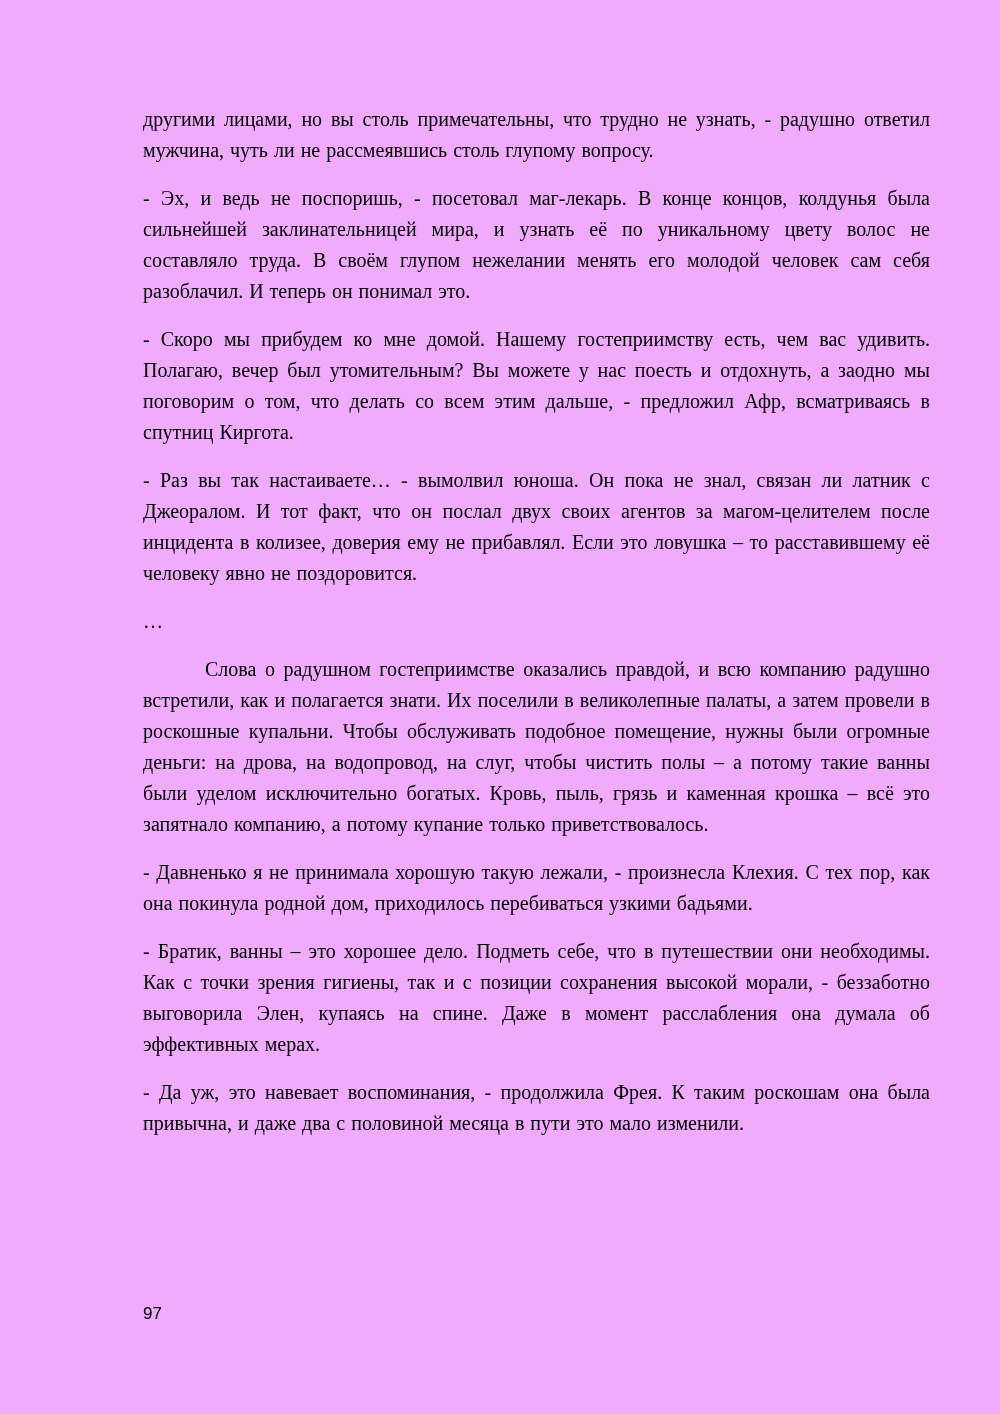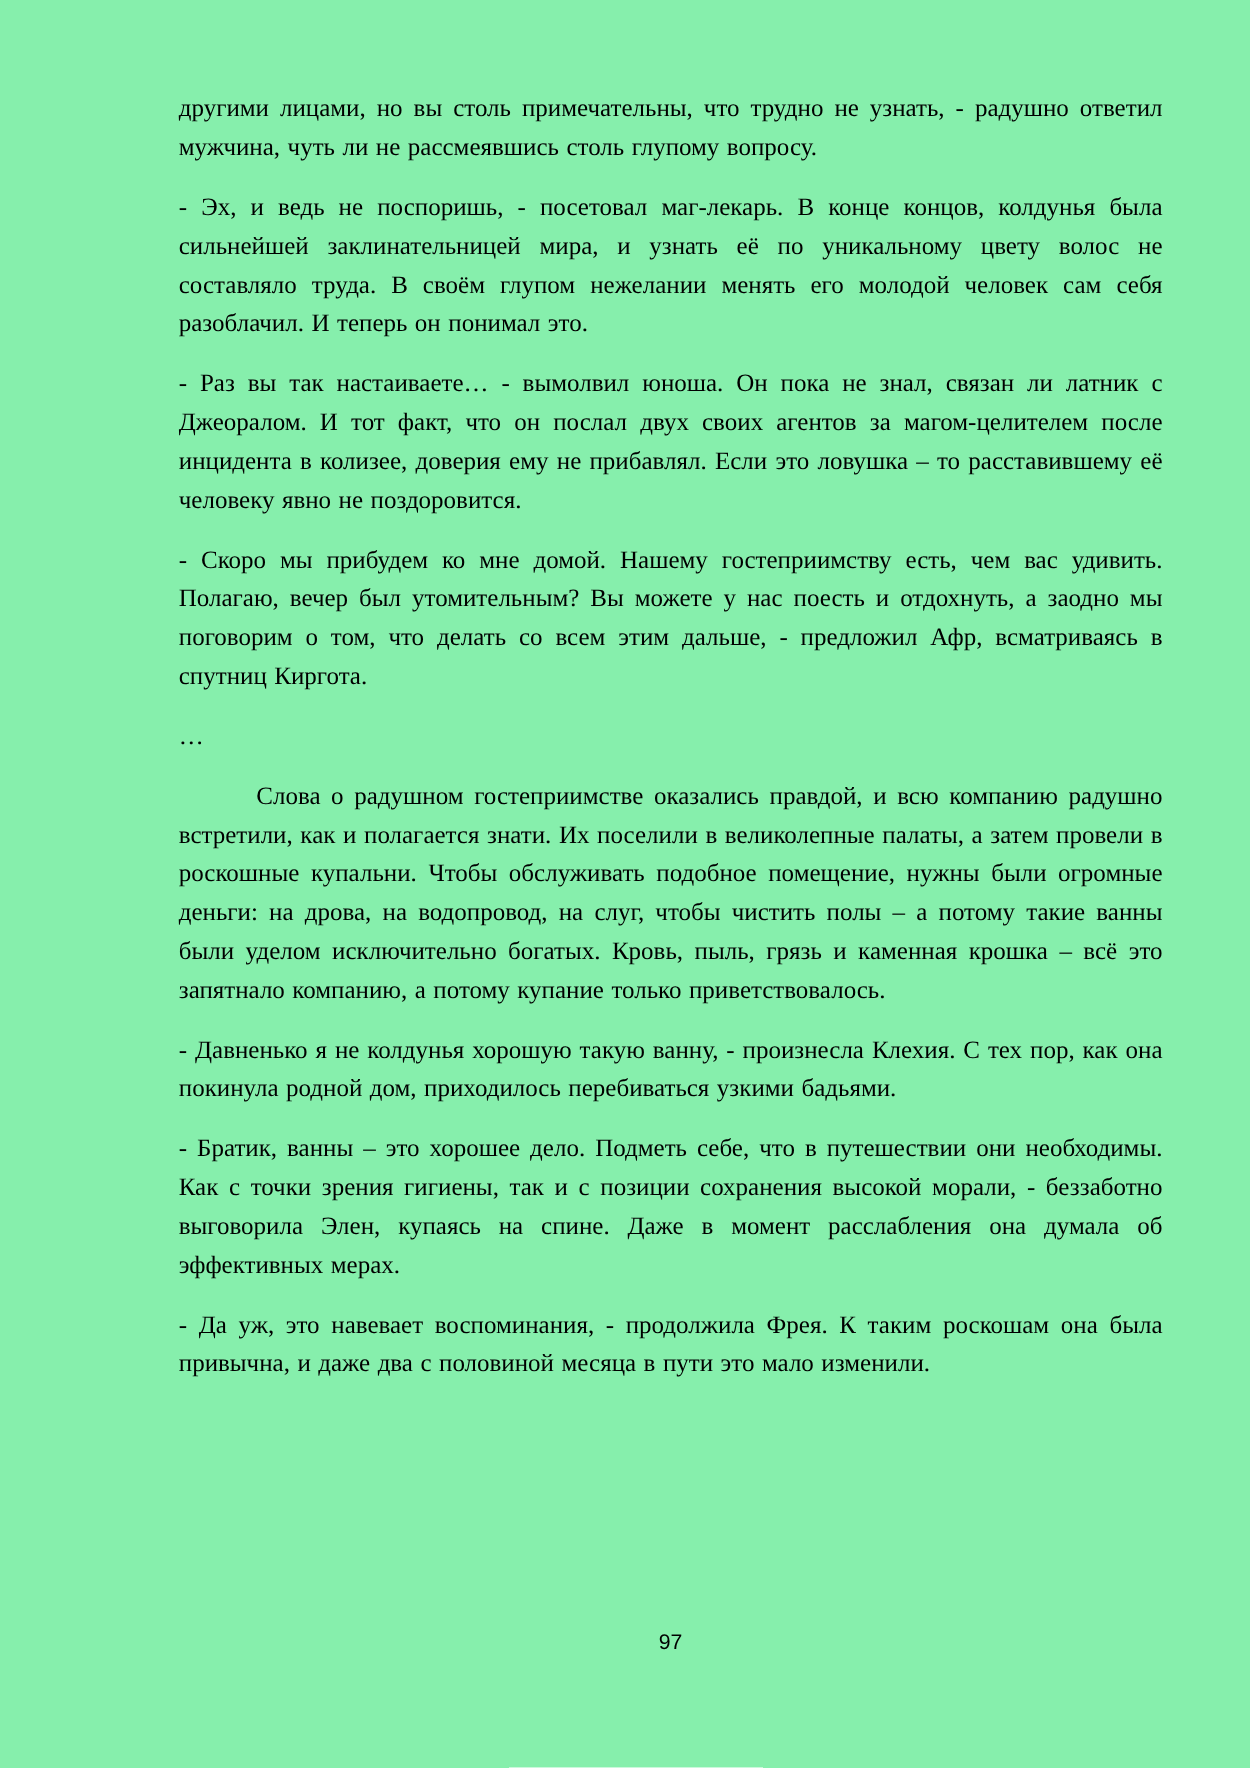--- a/index.html
+++ b/index.html
@@ -4,24 +4,24 @@
 <style>
   html, body {
     margin: 0;
     padding: 0;
     background: #ffffff;
   }
   .page {
     position: relative;
     width: 1000px;
     height: 1414px;
-    background: #86efac;
+    background: #f0abfc;
     color: #000000;
     box-sizing: border-box;
-    padding: 72px 70px 0 143px;
+    padding: 104px 70px 0 143px;
     overflow: hidden;
     font-family: "Liberation Serif", "DejaVu Serif", serif;
     font-size: 20px;
     line-height: 31px;
   }
   .para {
     margin: 0 0 17px 0;
     text-align: justify;
     word-spacing: 1px;
   }
@@ -29,35 +29,34 @@
     text-indent: 62px;
   }
   .para.ellipsis {
     text-align: left;
   }
   .page-footer {
     position: absolute;
     left: 143px;
     top: 1303px;
     width: 787px;
-    text-align: center;
     font-family: "Liberation Sans", "DejaVu Sans", sans-serif;
     font-size: 17px;
     line-height: 22px;
     color: #000000;
   }
 </style>
 </head>
 <body>
 
 <div class="page">
   <p class="para">другими лицами, но вы столь примечательны, что трудно не узнать, - радушно ответил мужчина, чуть ли не рассмеявшись столь глупому вопросу.</p>
   <p class="para">- Эх, и ведь не поспоришь, - посетовал маг-лекарь. В конце концов, колдунья была сильнейшей заклинательницей мира, и узнать её по уникальному цвету волос не составляло труда. В своём глупом нежелании менять его молодой человек сам себя разоблачил. И теперь он понимал это.</p>
+  <p class="para">- Скоро мы прибудем ко мне домой. Нашему гостеприимству есть, чем вас удивить. Полагаю, вечер был утомительным? Вы можете у нас поесть и отдохнуть, а заодно мы поговорим о том, что делать со всем этим дальше, - предложил Афр, всматриваясь в спутниц Киргота.</p>
   <p class="para">- Раз вы так настаиваете… - вымолвил юноша. Он пока не знал, связан ли латник с Джеоралом. И тот факт, что он послал двух своих агентов за магом-целителем после инцидента в колизее, доверия ему не прибавлял. Если это ловушка – то расставившему её человеку явно не поздоровится.</p>
-  <p class="para">- Скоро мы прибудем ко мне домой. Нашему гостеприимству есть, чем вас удивить. Полагаю, вечер был утомительным? Вы можете у нас поесть и отдохнуть, а заодно мы поговорим о том, что делать со всем этим дальше, - предложил Афр, всматриваясь в спутниц Киргота.</p>
   <p class="para ellipsis">…</p>
   <p class="para indent">Слова о радушном гостеприимстве оказались правдой, и всю компанию радушно встретили, как и полагается знати. Их поселили в великолепные палаты, а затем провели в роскошные купальни. Чтобы обслуживать подобное помещение, нужны были огромные деньги: на дрова, на водопровод, на слуг, чтобы чистить полы – а потому такие ванны были уделом исключительно богатых. Кровь, пыль, грязь и каменная крошка – всё это запятнало компанию, а потому купание только приветствовалось.</p>
-  <p class="para">- Давненько я не колдунья хорошую такую ванну, - произнесла Клехия. С тех пор, как она покинула родной дом, приходилось перебиваться узкими бадьями.</p>
+  <p class="para">- Давненько я не принимала хорошую такую лежали, - произнесла Клехия. С тех пор, как она покинула родной дом, приходилось перебиваться узкими бадьями.</p>
   <p class="para">- Братик, ванны – это хорошее дело. Подметь себе, что в путешествии они необходимы. Как с точки зрения гигиены, так и с позиции сохранения высокой морали, - беззаботно выговорила Элен, купаясь на спине. Даже в момент расслабления она думала об эффективных мерах.</p>
   <p class="para">- Да уж, это навевает воспоминания, - продолжила Фрея. К таким роскошам она была привычна, и даже два с половиной месяца в пути это мало изменили.</p>
 
   <div class="page-footer">97</div>
 </div>
 
 </body></html>

